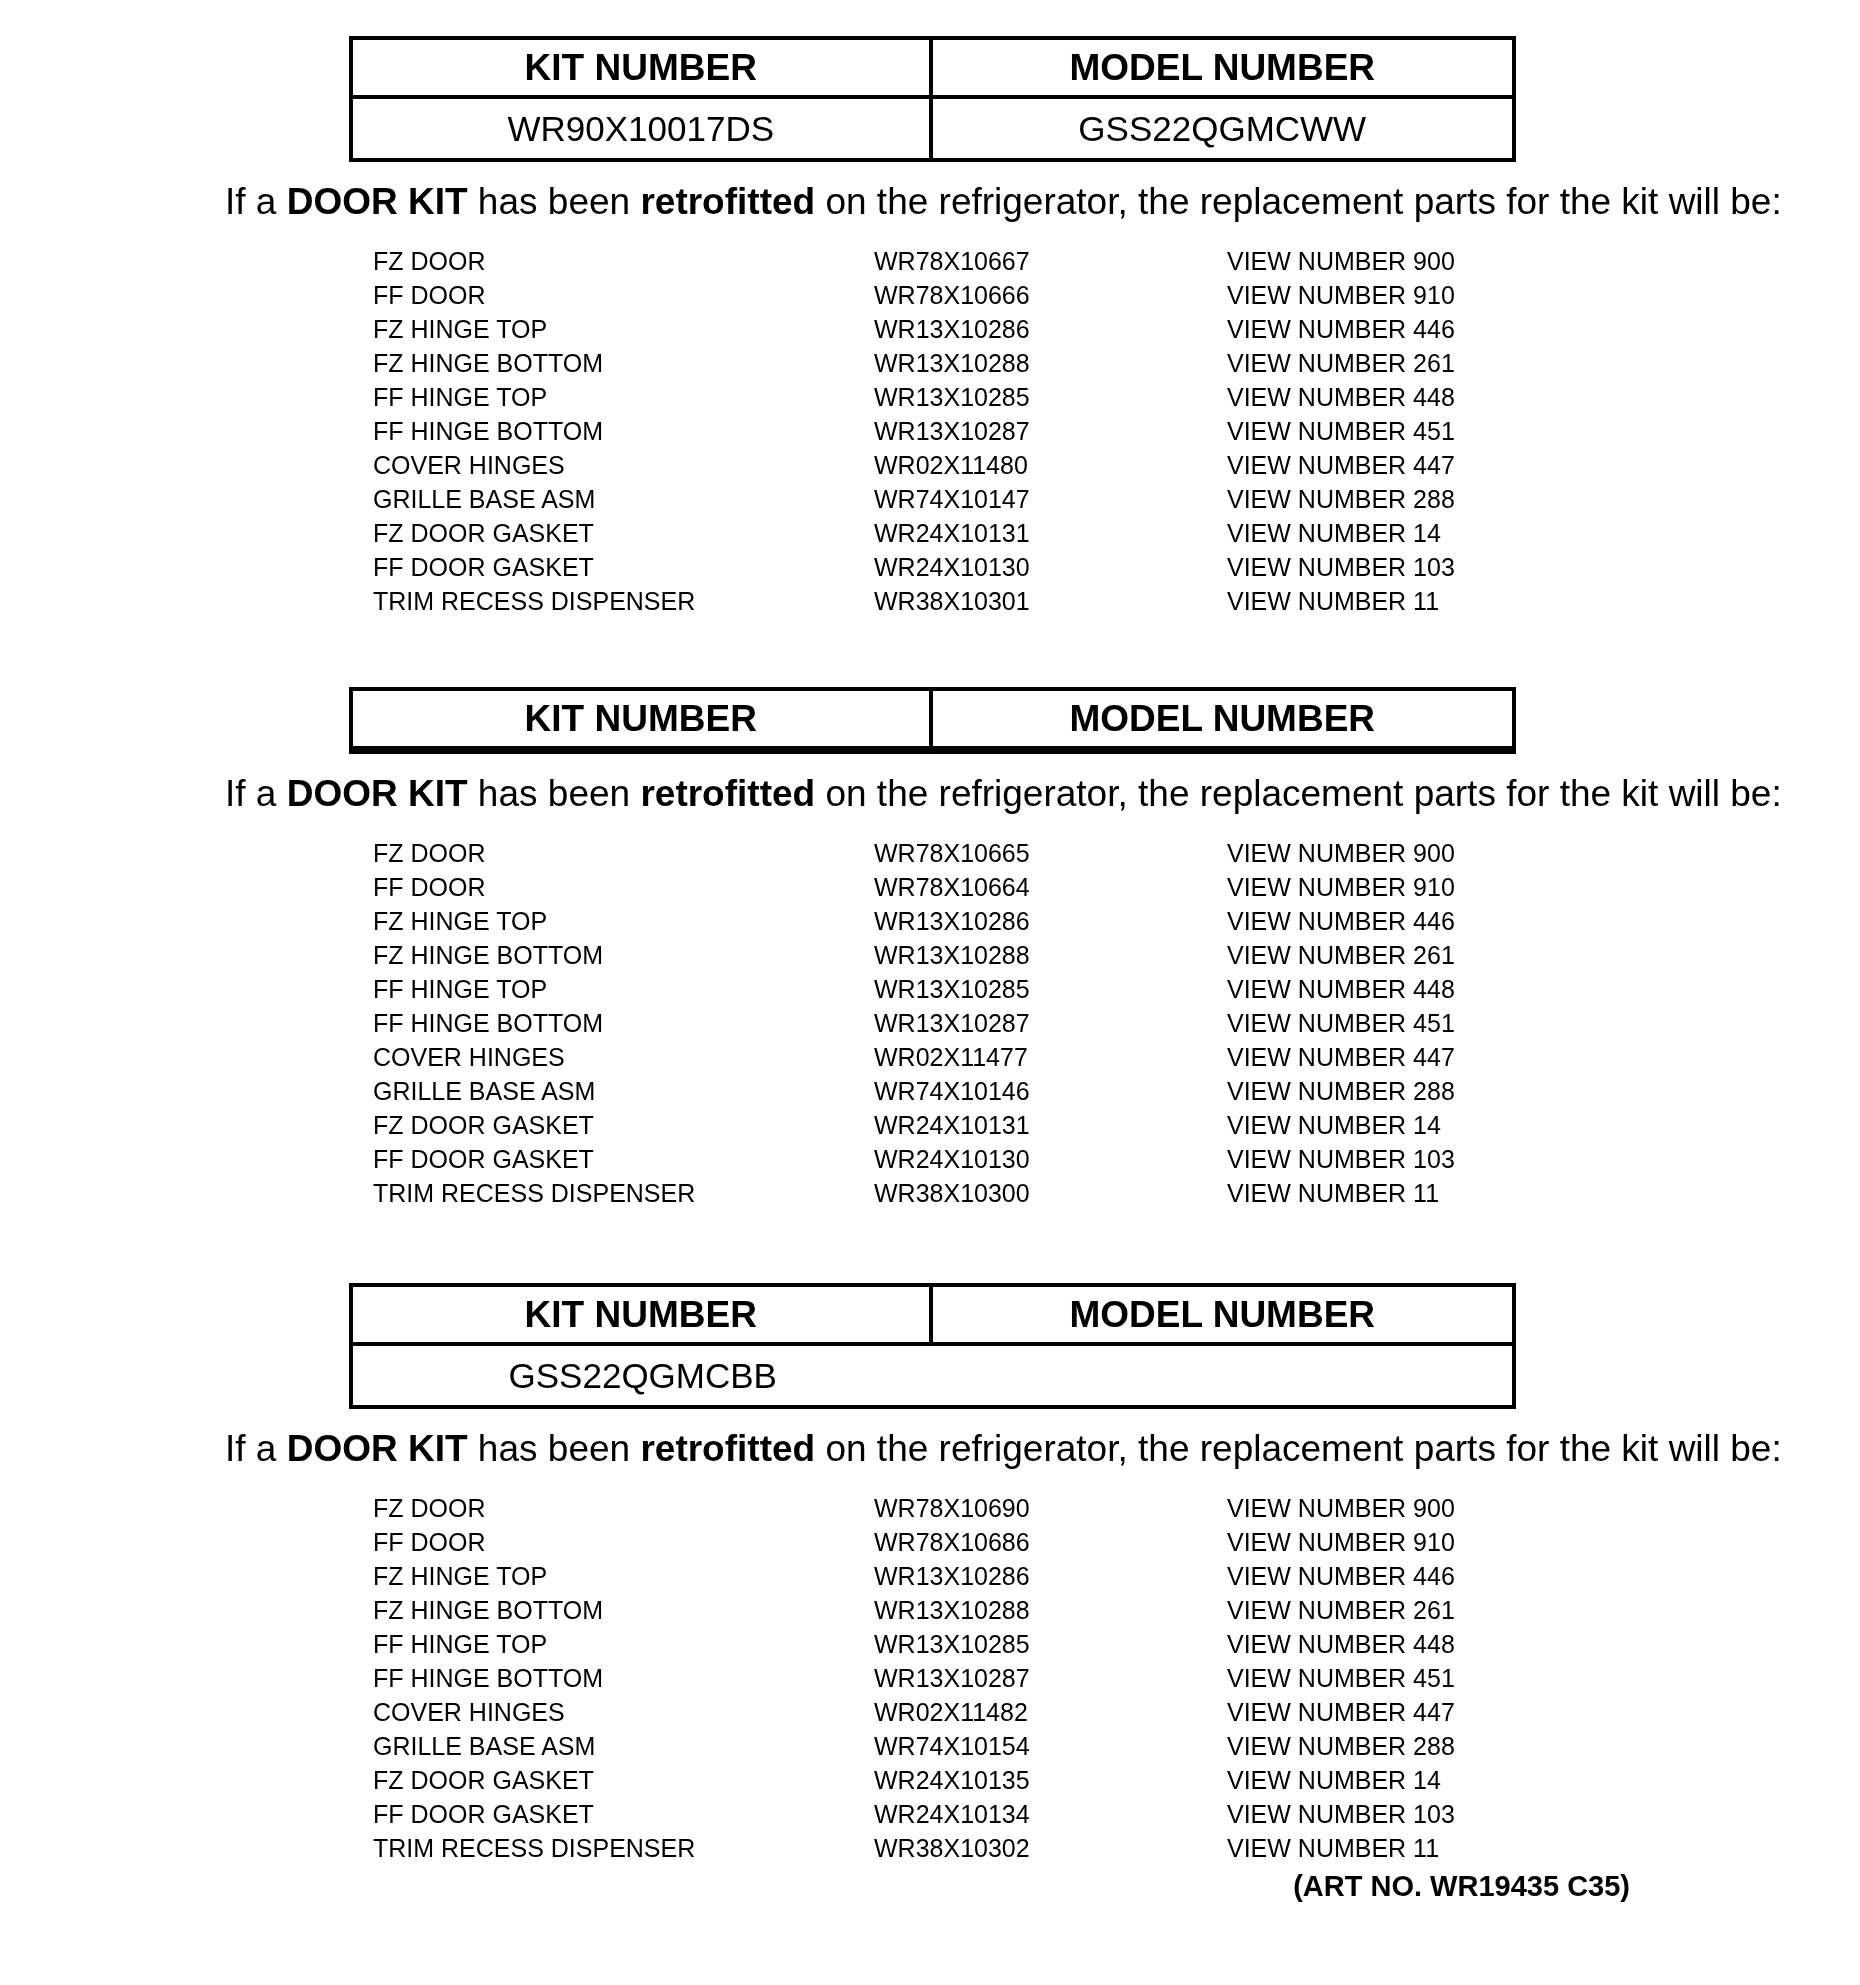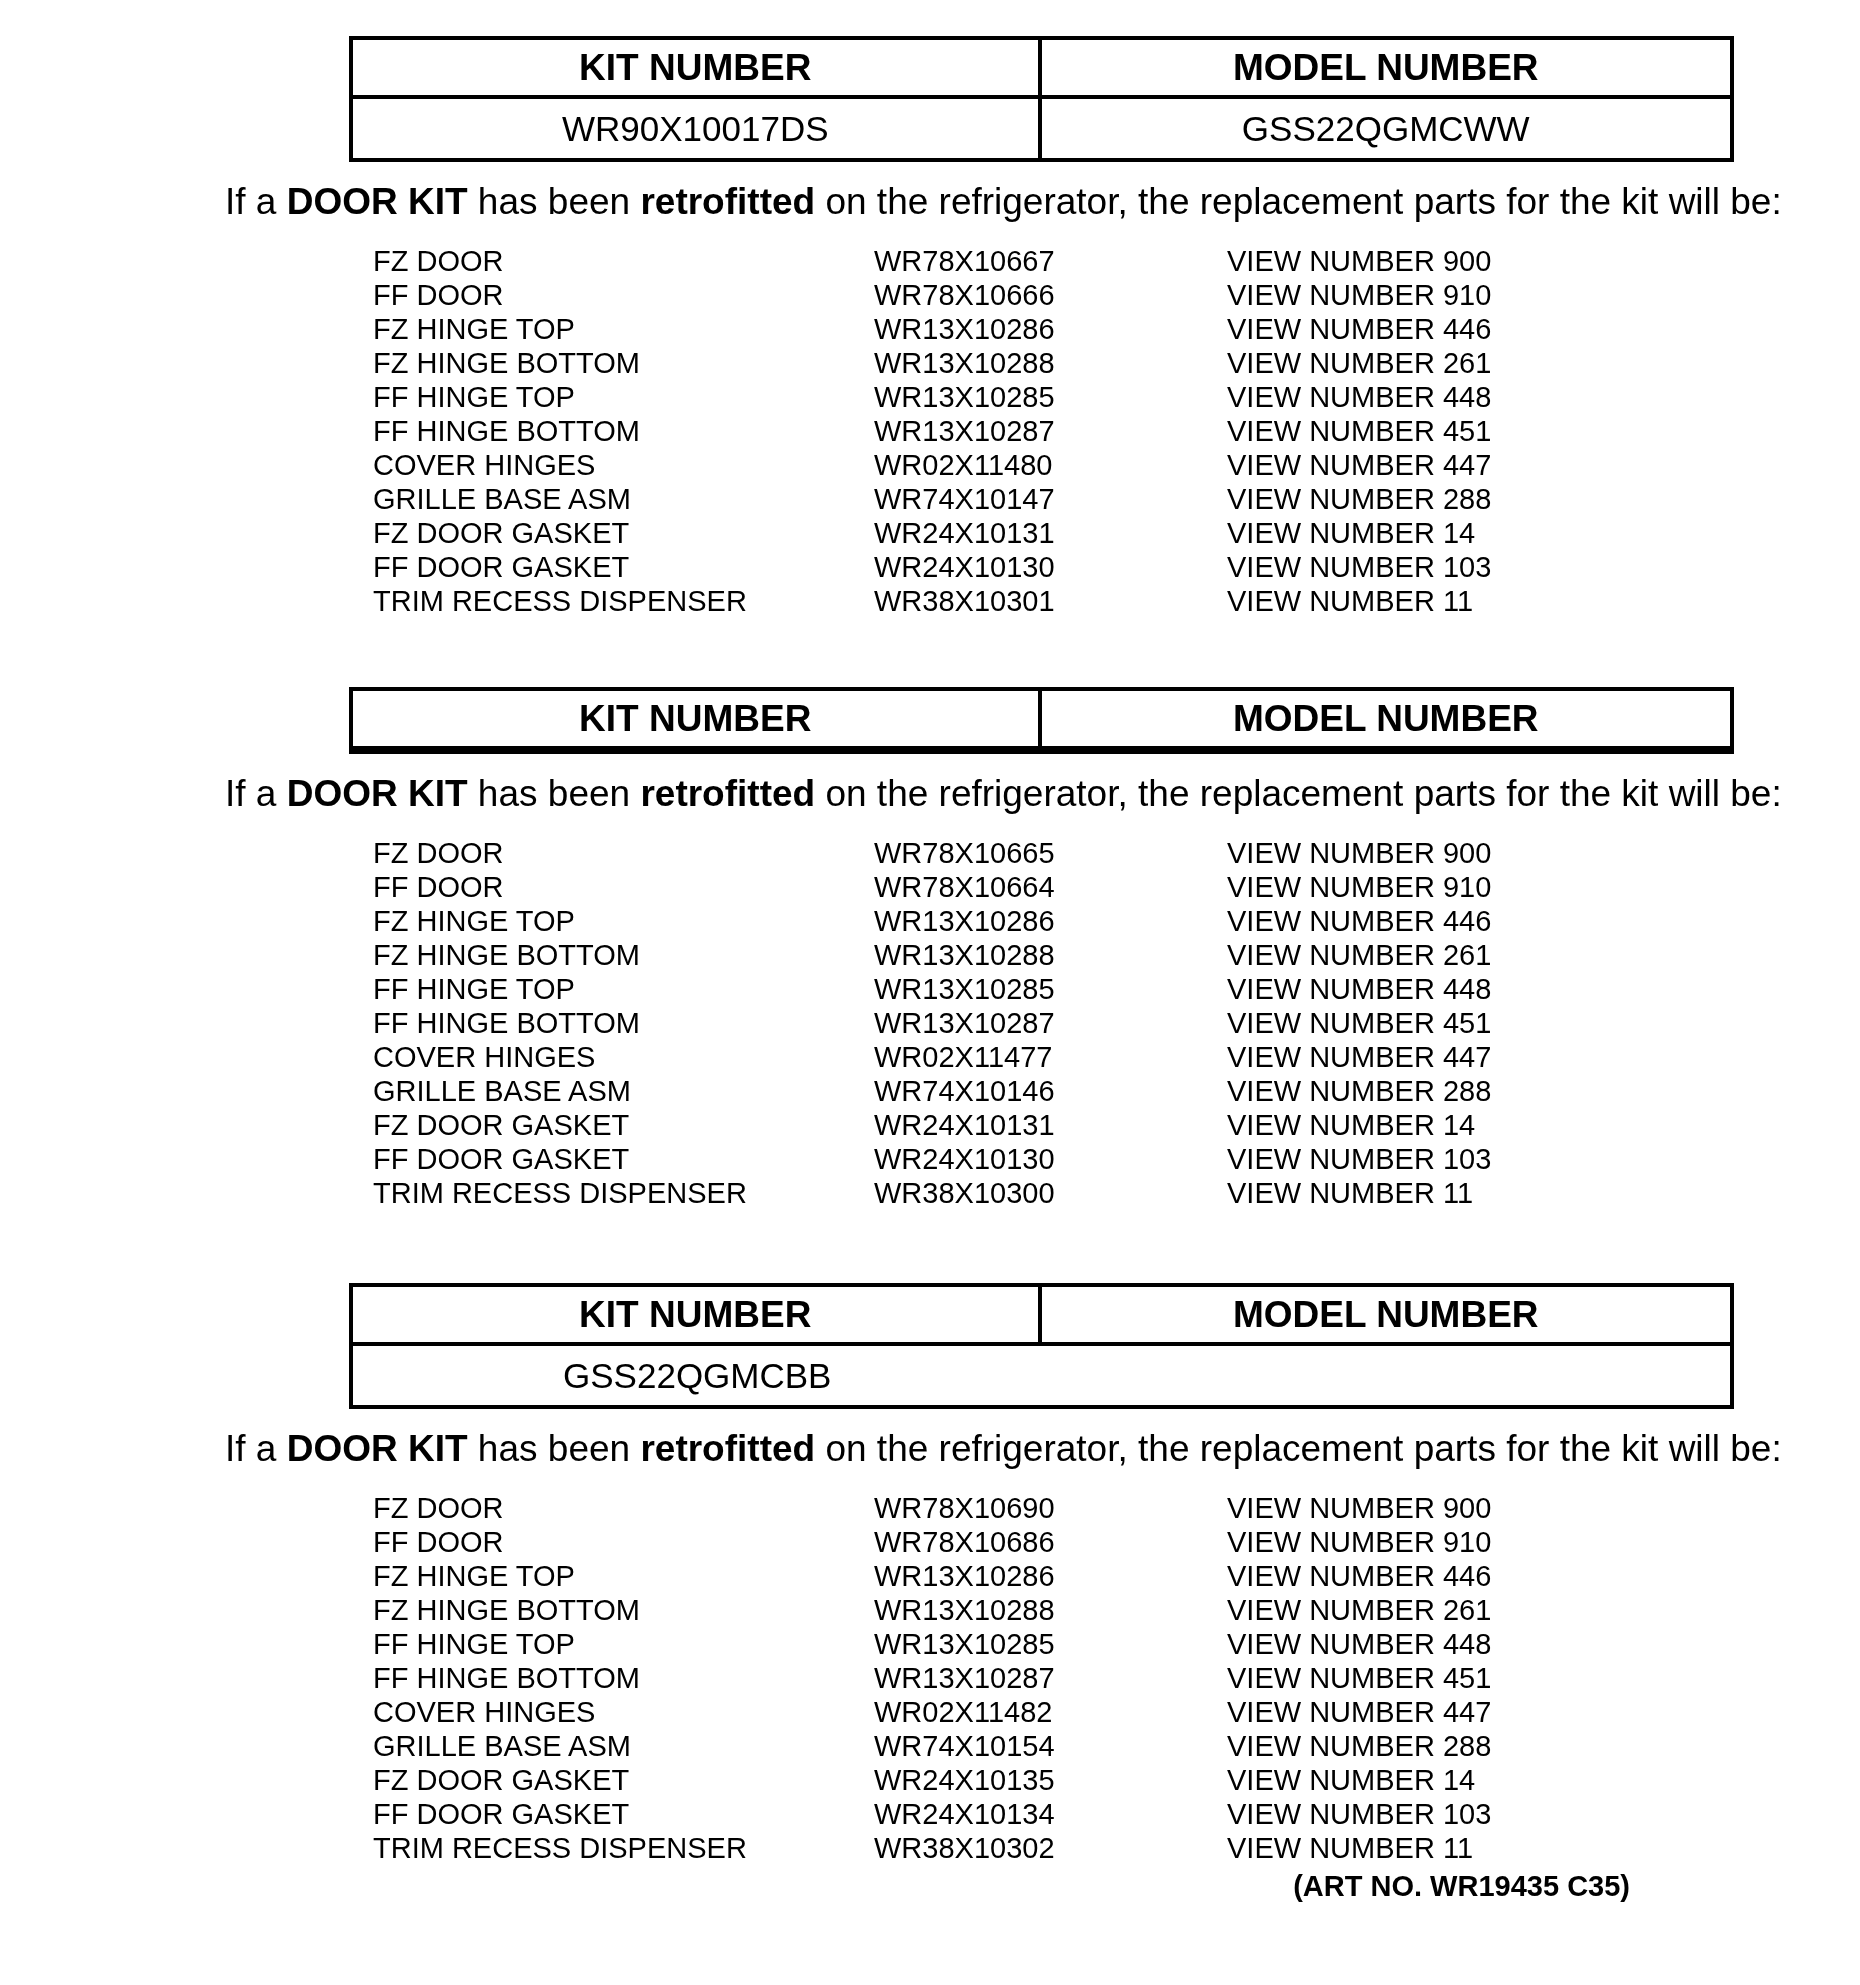--- a/index.html
+++ b/index.html
@@ -11,21 +11,21 @@
     position: relative;
     width: 1861px;
     height: 1985px;
     background: #ffffff;
     color: #000000;
     font-family: "Liberation Sans", sans-serif;
     overflow: hidden;
   }
   .kit-table {
     margin-left: 349px;
-    width: 1385px;
+    width: 1167px;
     border: 4.8px solid #000;
     display: grid;
     grid-template-columns: 1fr 1fr;
     box-sizing: border-box;
   }
   .kit-table .cell {
     height: 59px;
     display: flex;
     align-items: center;
     justify-content: center;
@@ -39,21 +39,21 @@
     font-size: 37px;
     line-height: 37px;
     white-space: nowrap;
   }
   .parts {
     margin: 24px 0 0 373px;
   }
   .part-row {
     display: grid;
     grid-template-columns: 501px 353px auto;
-    font-size: 29px;
+    font-size: 25px;
     line-height: 34px;
     white-space: nowrap;
   }
   .section-2 { margin-top: 69px; }
   .section-3 { margin-top: 73px; }
   .footer {
     margin-top: 4.8px;
     text-align: right;
     padding-right: 231px;
     font-size: 29px;

